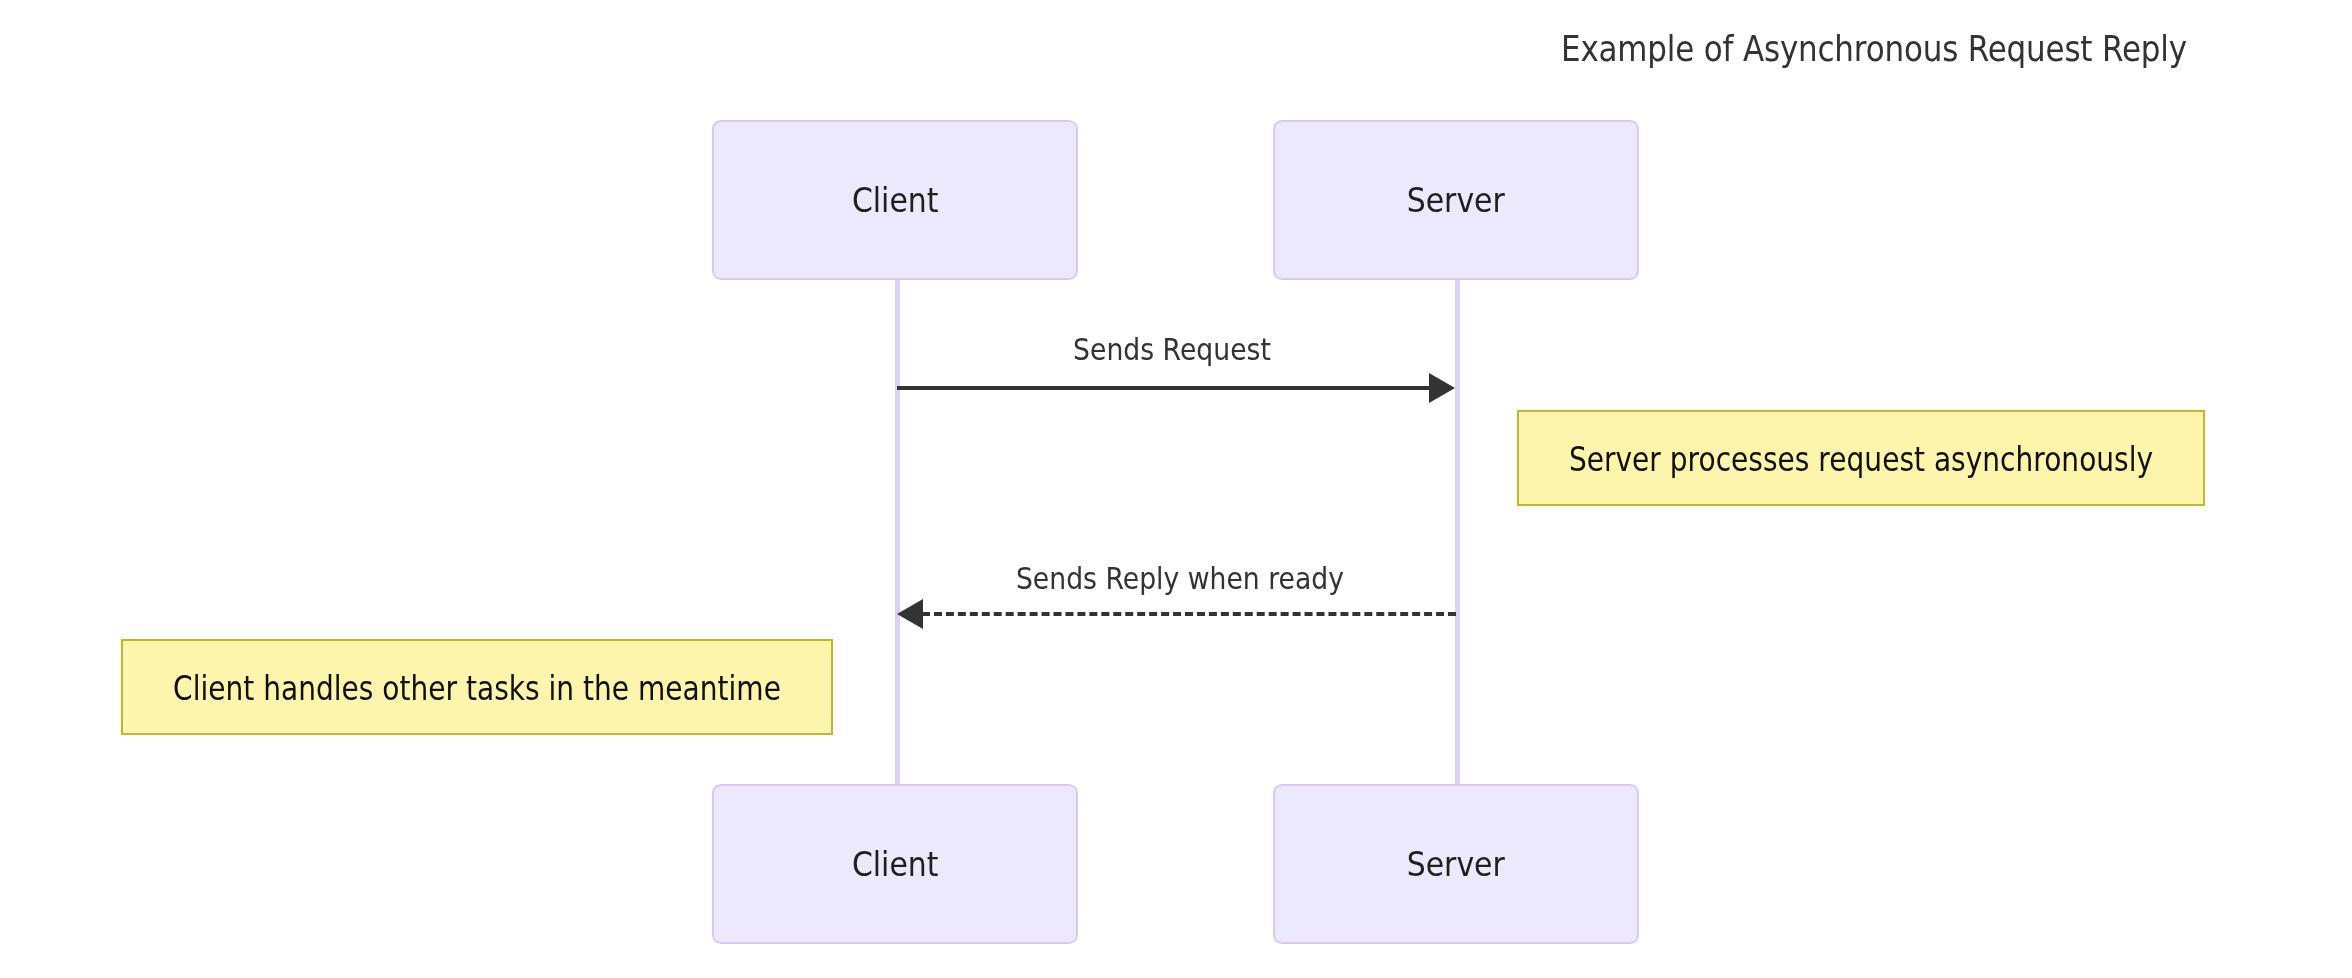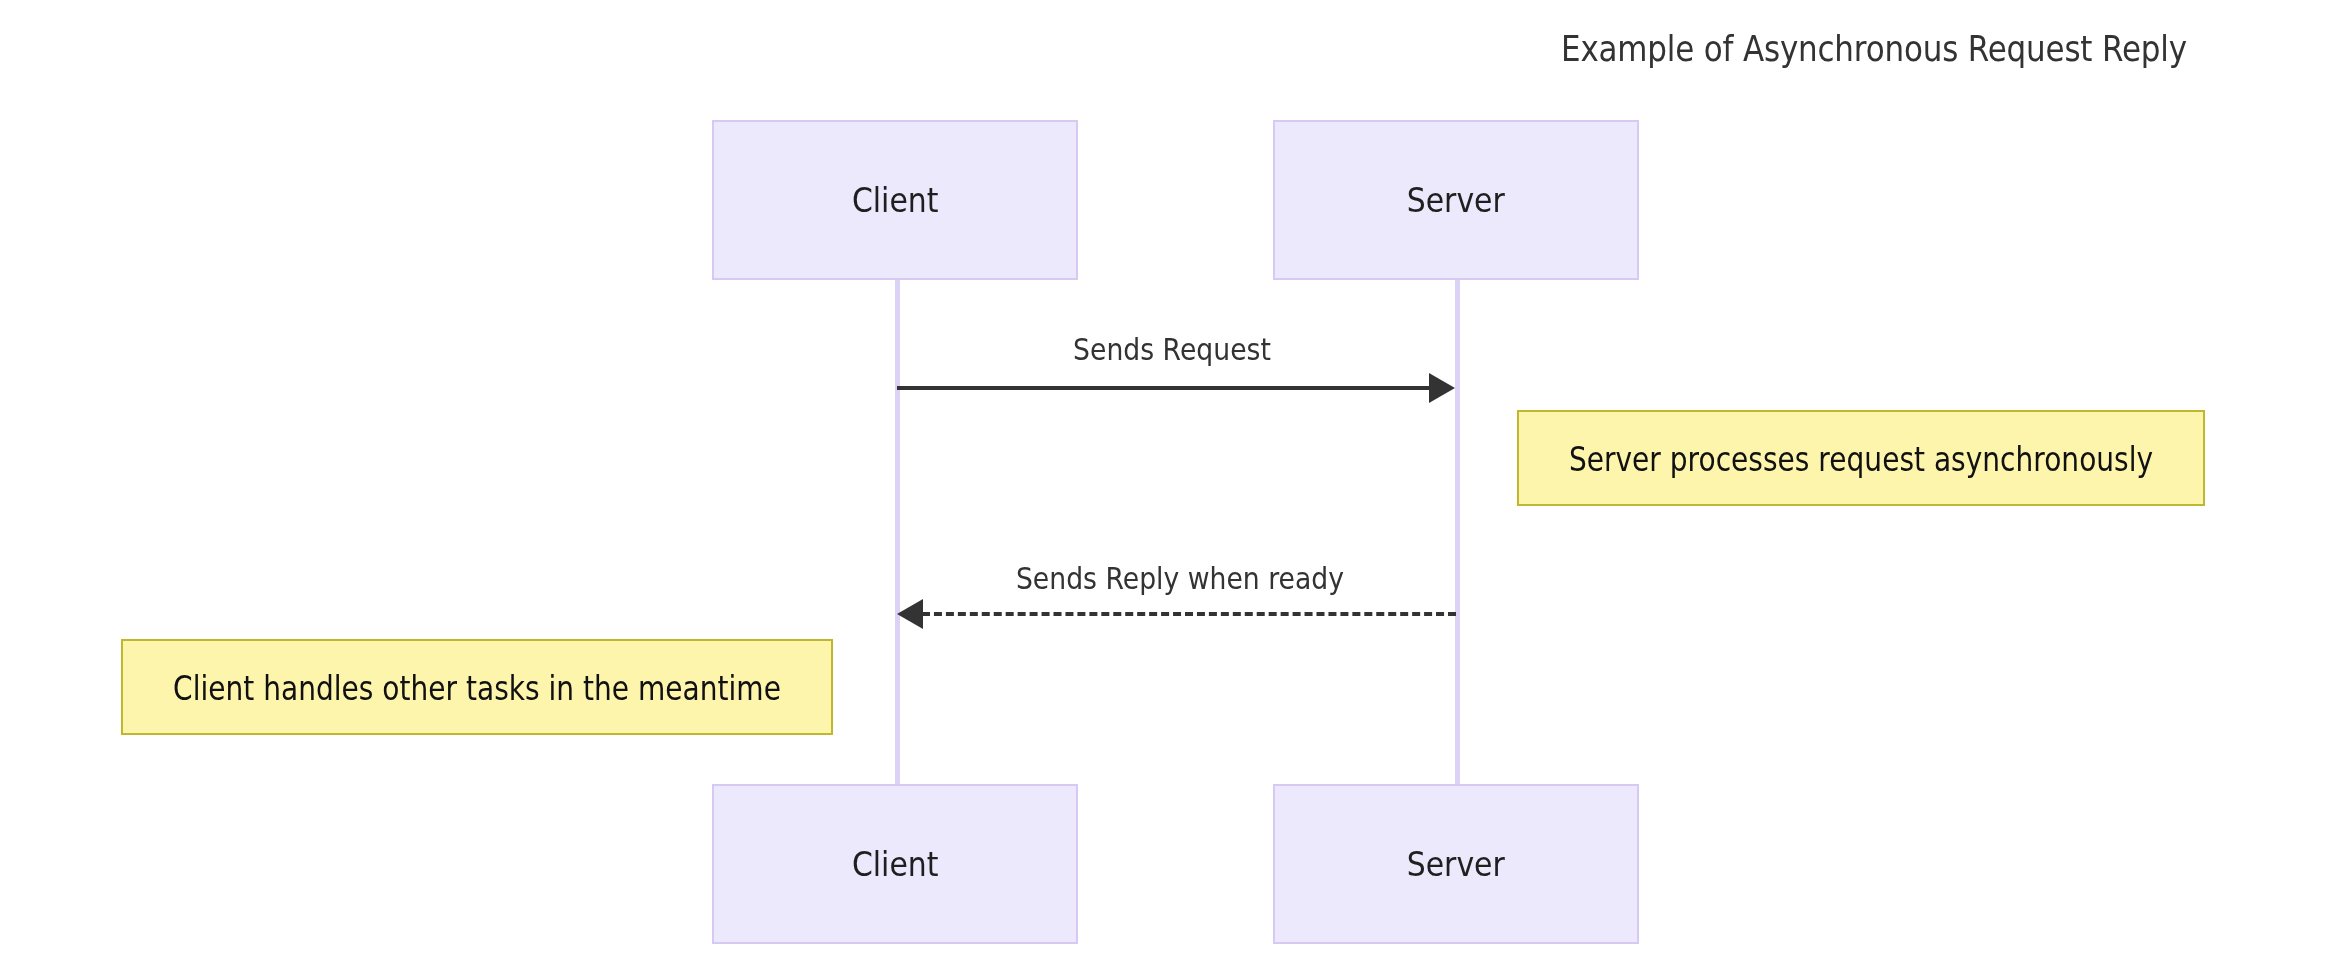--- a/index.html
+++ b/index.html
@@ -30,21 +30,21 @@
     letter-spacing: -0.2px;
     transform: scaleX(0.86);
     transform-origin: center center;
   }
 
   
   .actor-box {
     position: absolute;
     background: #ECE9FC;
     border: 2px solid #D7C9F2;
-    border-radius: 0;
+    border-radius: 9px;
     box-sizing: border-box;
     display: flex;
     align-items: center;
     justify-content: center;
   }
   .actor-label {
     color: #1f1f1f;
     font-size: 34px;
     font-family: "DejaVu Sans", sans-serif;
     white-space: nowrap;

